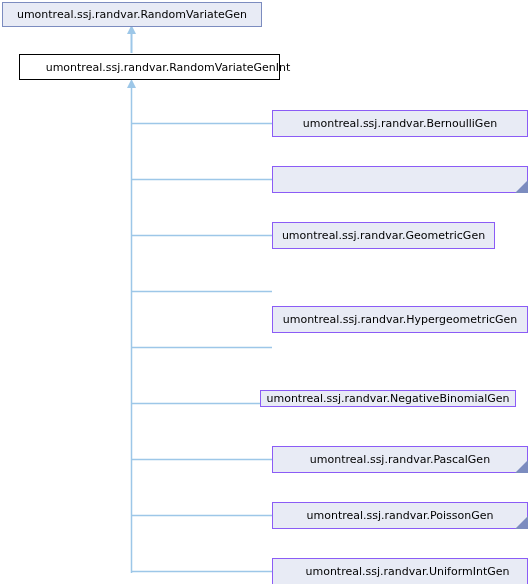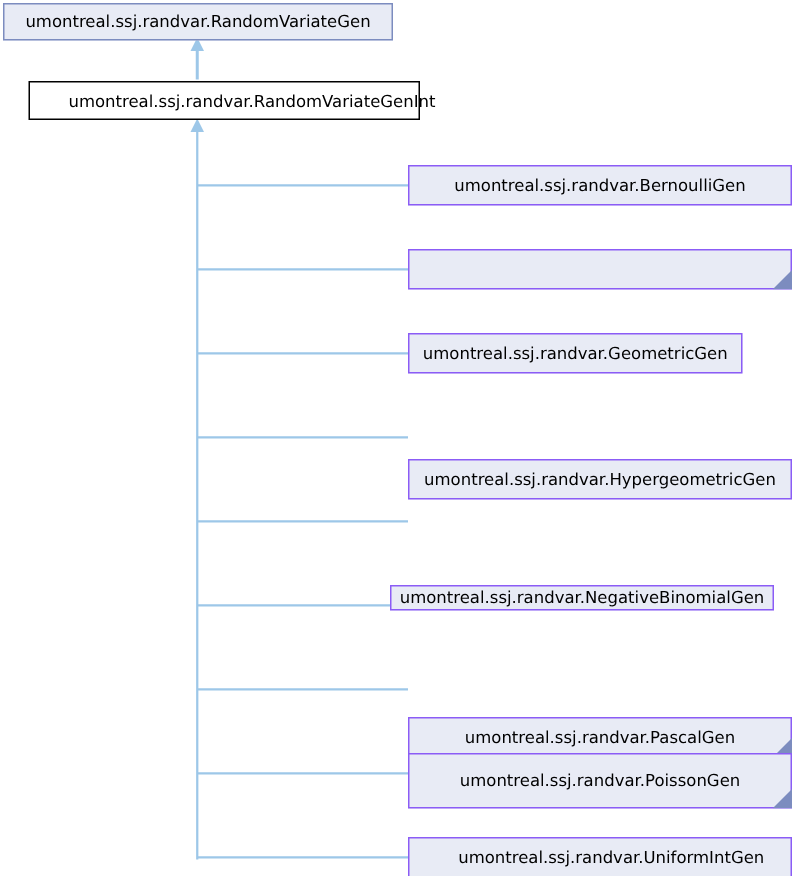--- a/index.html
+++ b/index.html
@@ -120,30 +120,30 @@
 
   <div class="node child" style="left:272px; top:278px; width:256px; height:27px;margin-top:28px;">
     <span class="label">umontreal.ssj.randvar.HypergeometricGen</span>
   </div>
 
 
   <div class="node child" style="left:260px; top:390px; width:256px; height:17px;align-items:center;">
     <span class="label">umontreal.ssj.randvar.NegativeBinomialGen</span>
   </div>
 
-  <div class="node child" style="left:272px; top:446px; width:256px; height:27px;margin-top:32px;">
+  <div class="node child" style="left:272px; top:446px; width:256px; height:27px;">
     <span class="label">umontreal.ssj.randvar.PascalGen</span>
     <span class="corner-fold">
       <svg width="13" height="13" viewBox="0 0 13 13" xmlns="http://www.w3.org/2000/svg">
         <polygon points="13,0 13,13 0,13" fill="#7c8cbf"></polygon>
       </svg>
     </span>
   </div>
 
-  <div class="node child" style="left:272px; top:502px; width:256px; height:37px;">
+  <div class="node child" style="left:272px; top:502px; width:256px; height:27px;">
     <span class="label">umontreal.ssj.randvar.PoissonGen</span>
     <span class="corner-fold">
       <svg width="13" height="13" viewBox="0 0 13 13" xmlns="http://www.w3.org/2000/svg">
         <polygon points="13,0 13,13 0,13" fill="#7c8cbf"></polygon>
       </svg>
     </span>
   </div>
 
   <div class="node child" style="left:272px; top:558px; width:256px; height:27px;padding-left:15px;">
     <span class="label">umontreal.ssj.randvar.UniformIntGen</span>

